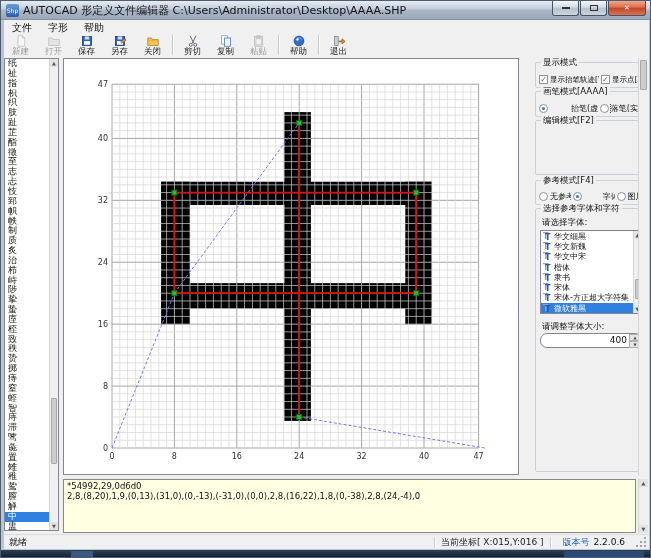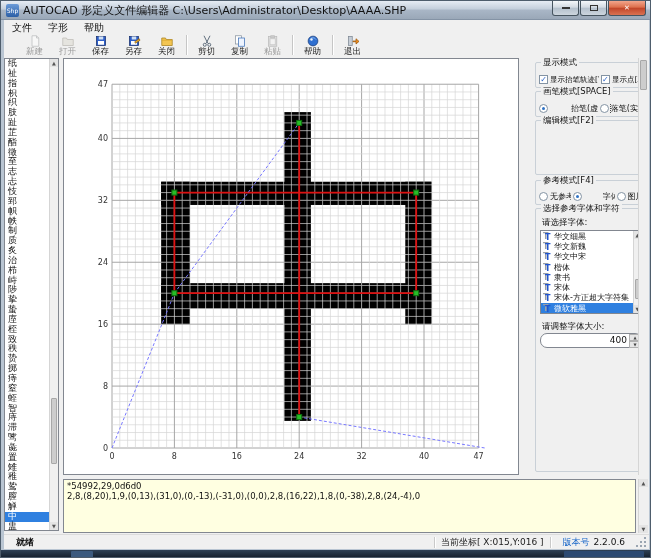--- a/index.html
+++ b/index.html
@@ -17,21 +17,21 @@
   .win-btn{width:27px;height:15px;margin-left:1px;border:1px solid #46545f;border-top:none;
     border-radius:0 0 3px 3px;background:linear-gradient(#f4f7fa,#d2dae2 45%,#b4c0cc 50%,#ccd5de);
     display:flex;align-items:center;justify-content:center;color:#333;font-size:7px;line-height:1;}
   .win-btn .bar{width:8px;height:2px;background:#333;}
   .win-btn .box{width:8px;height:6px;border:1px solid #333;}
   .win-btn.close{width:38px;color:#fff;background:linear-gradient(#f2a58c,#dd6f4c 45%,#c14428 50%,#d97252);}
   
   .client-bg{position:absolute;left:3px;top:19px;width:645px;height:529px;background:#f0f0f0;}
   .menubar{position:absolute;left:3px;top:20px;width:645px;height:13px;display:flex;align-items:center;font-size:10px;}
   .menu-item{padding:0 8px;}
-  .toolbar{position:absolute;left:3px;top:33px;width:645px;height:23px;display:flex;align-items:flex-start;padding-left:14px;}
+  .toolbar{position:absolute;left:3px;top:33px;width:645px;height:23px;display:flex;align-items:flex-start;padding-left:0;}
   .tb-btn{width:33px;height:23px;display:flex;flex-direction:column;align-items:center;justify-content:flex-start;gap:0;}
   .tb-icon{height:13px;display:flex;align-items:center;justify-content:center;}
   .tb-icon svg{width:14px;height:12px;}
   .tb-label{font-size:8.5px;line-height:9px;color:#222;}
   .tb-btn.disabled .tb-label{color:#9b9b9b;}
   .tb-btn.disabled .tb-icon{opacity:.55;filter:grayscale(.8);}
   .tb-sep{width:1px;height:20px;background:#c6c6c6;margin:1px 3px 0 3px;box-shadow:1px 0 0 #fff;}
   
   .char-list{position:absolute;left:3px;top:57px;width:55px;height:473px;background:#fff;border:1px solid #828790;}
   .char-rows{position:absolute;left:0;top:0;right:9px;bottom:0;overflow:hidden;}
@@ -71,21 +71,21 @@
   .spin-btns div{flex:1;background:#e6e6e6;border:1px solid #b0b0b0;font-size:4px;line-height:5px;text-align:center;color:#444;}
   .panel-label{position:absolute;left:6px;font-size:8.5px;white-space:nowrap;}
   
   .code-area{position:absolute;left:62px;top:478px;width:573px;height:54px;background:#ffffe1;border:1px solid #828790;
     font-size:8.5px;line-height:10px;padding:1px 3px;white-space:pre;overflow:hidden;}
   .code-scroll{left:637px;top:478px;width:10px;height:54px;position:absolute;}
   .panel-scroll{left:637px;top:57px;width:10px;height:417px;position:absolute;}
   
   .statusbar{position:absolute;left:3px;top:533px;width:645px;height:15px;background:#f0f0f0;border-top:1px solid #dcdcdc;
     display:flex;align-items:center;font-size:9px;}
-  .sb-ready{padding-left:12px;flex:0 0 auto;font-weight:bold;}
+  .sb-ready{padding-left:5px;flex:0 0 auto;}
   .sb-spring{flex:1;}
   .sb-sep{width:1px;height:11px;background:#c9c9c9;box-shadow:1px 0 0 #fff;margin:0 6px;}
   .sb-coords{color:#222;}
   .sb-verlabel{color:#1464c8;margin:0 4px 0 6px;font-family:Liberation Mono, monospace;}
   .sb-ver{margin-right:10px;}
   .grip{width:12px;height:12px;margin-right:2px;position:relative;}
   .grip:after{content:"";position:absolute;right:1px;bottom:1px;width:2px;height:2px;background:#9aa5b1;
     box-shadow:-4px 0 #9aa5b1,0 -4px #9aa5b1,-8px 0 #9aa5b1,-4px -4px #9aa5b1,0 -8px #9aa5b1;}
   
   .taskbar{position:absolute;left:0;right:0;top:549px;height:9px;background:linear-gradient(#2e4156,#101a26);}
@@ -417,21 +417,21 @@
             <span class="plbl">显示抬笔轨迹[T]</span>
           </span>
           <span class="prow" style="padding: 0px; height: auto;">
             <span class="cb">✓</span>
             <span class="plbl">显示点[X]</span>
           </span>
         </div>
     </div>
 
     <div class="groupbox" style="top:33px;height:26px;">
-      <span class="gtitle">画笔模式[SPACE]</span>
+      <span class="gtitle">画笔模式[AAAA]</span>
       <div class="prow" style="margin-top:11px;">
           <span class="prow" style="padding: 0px; height: auto; gap: 23px;">
             <span class="rb on"></span>
             <span class="plbl">抬笔(虚线)</span>
           </span>
           <span class="prow" style="padding: 0px; height: auto;">
             <span class="rb"></span>
             <span class="plbl focus">落笔(实线)</span>
           </span>
         </div>

